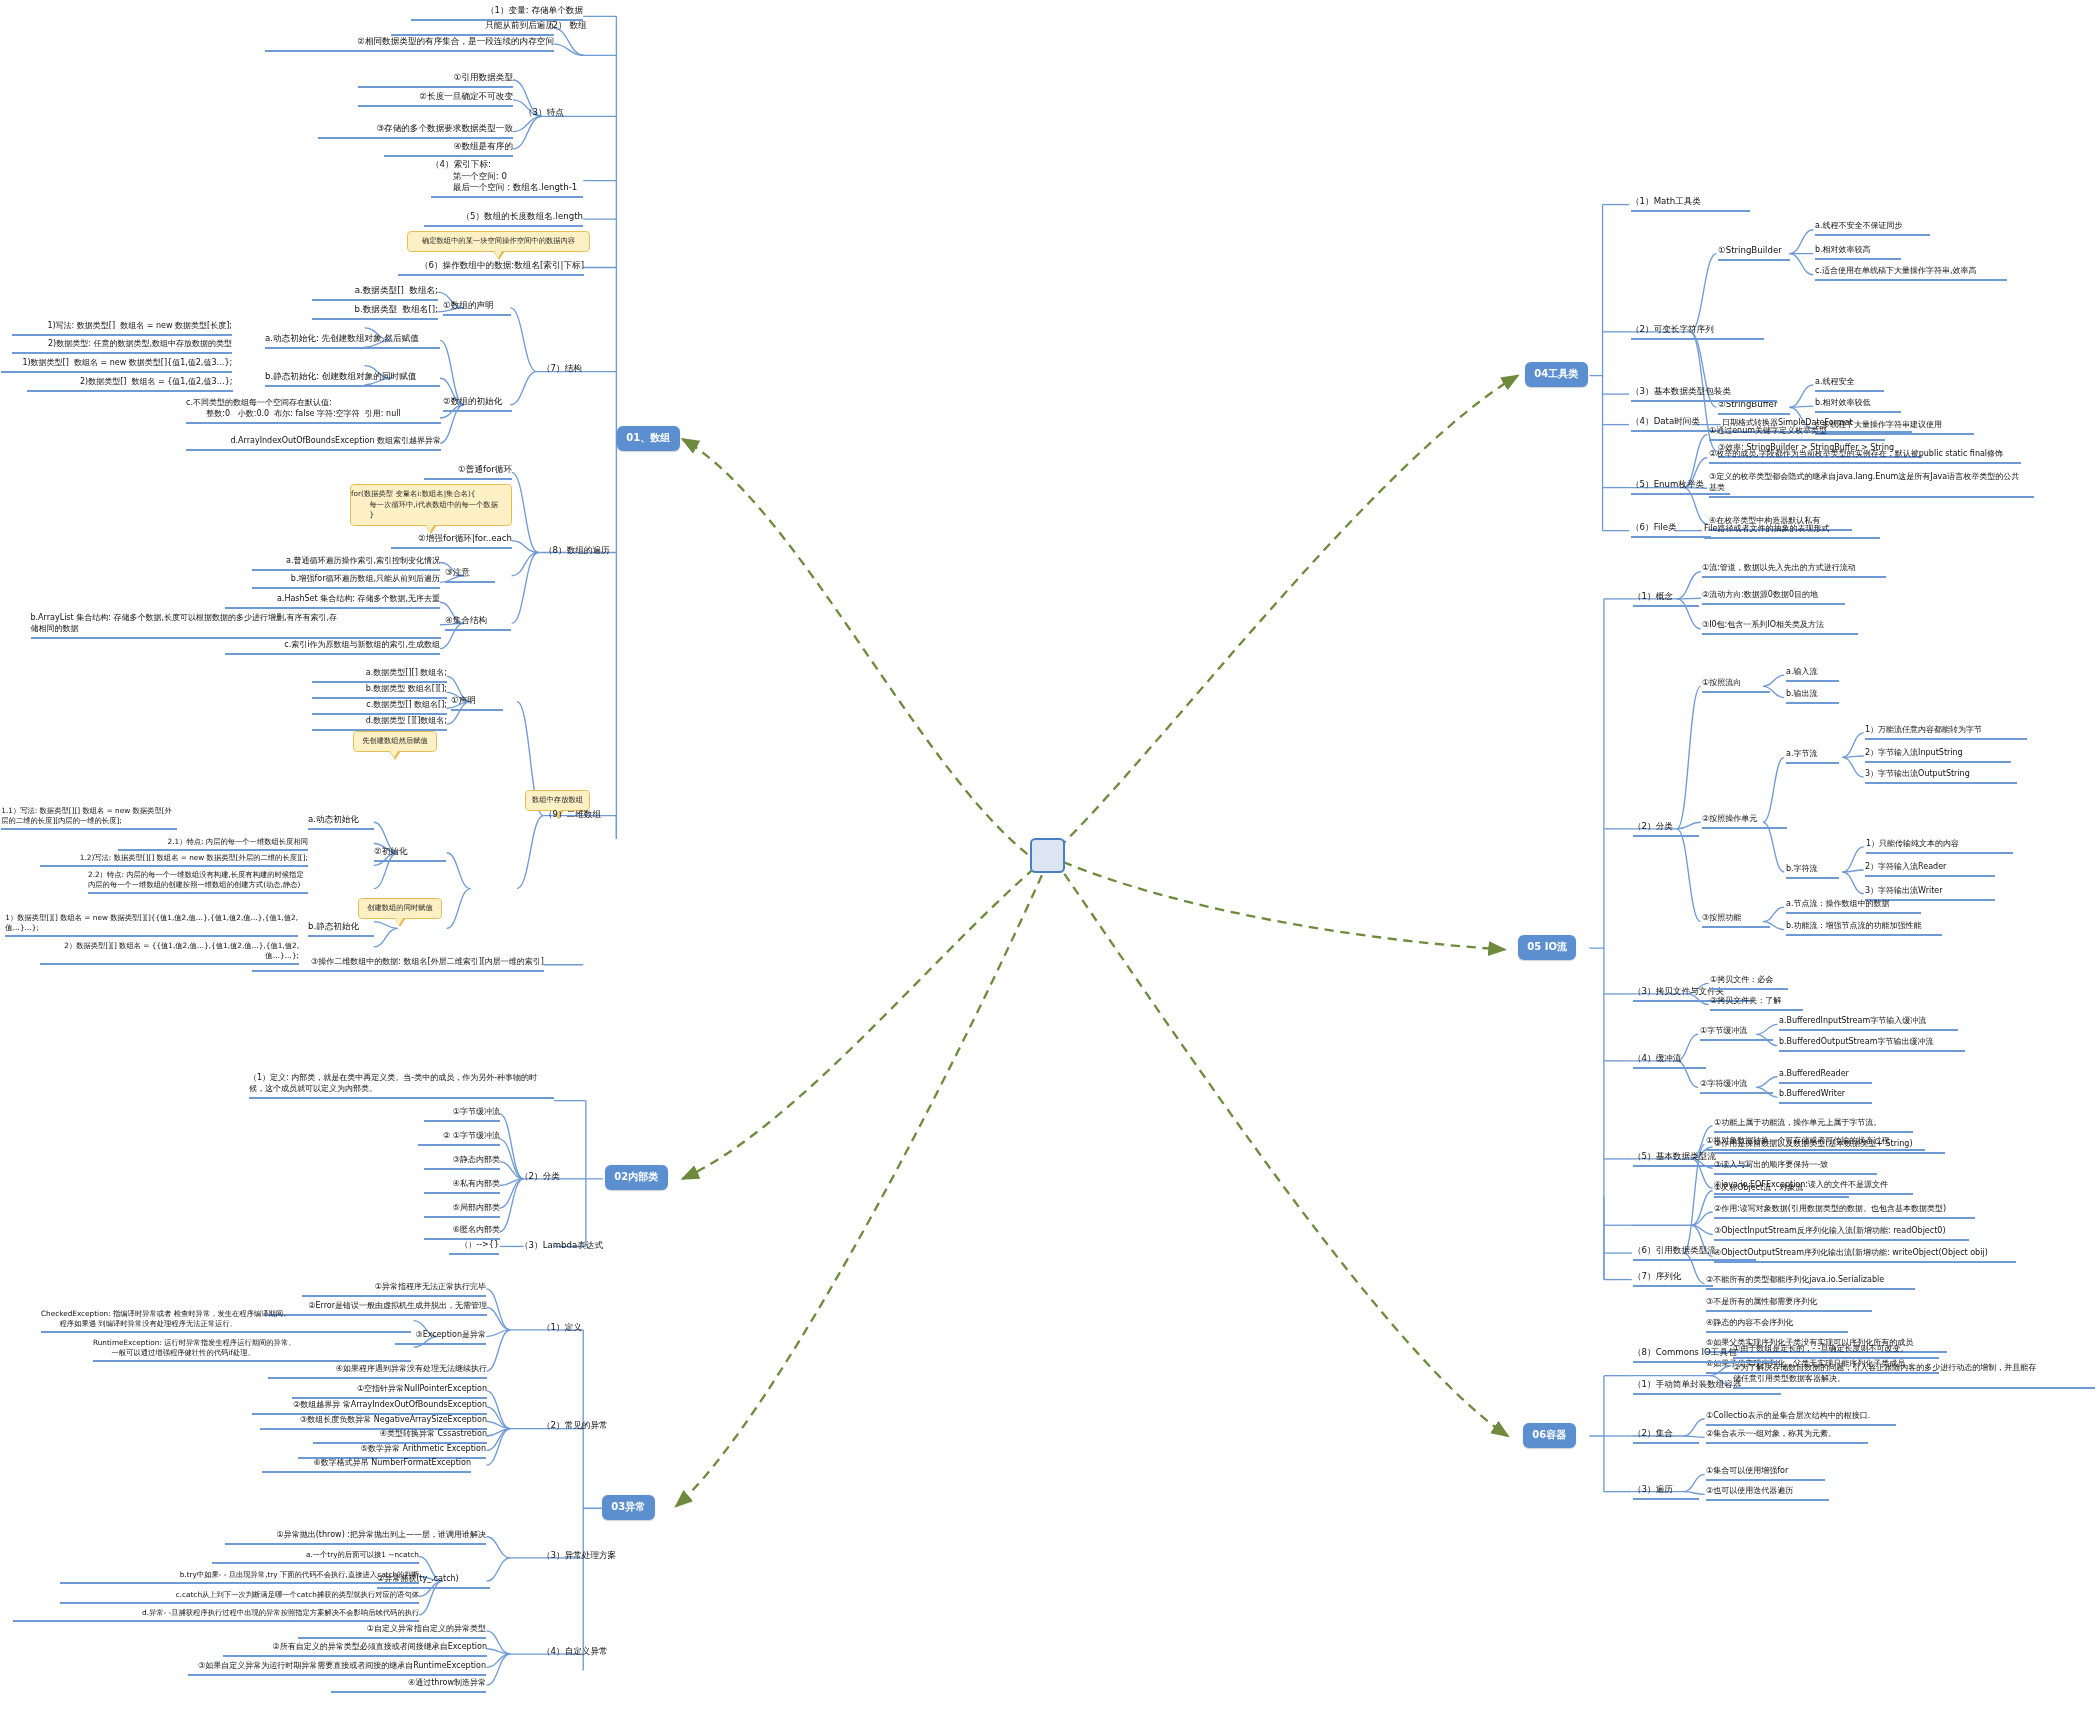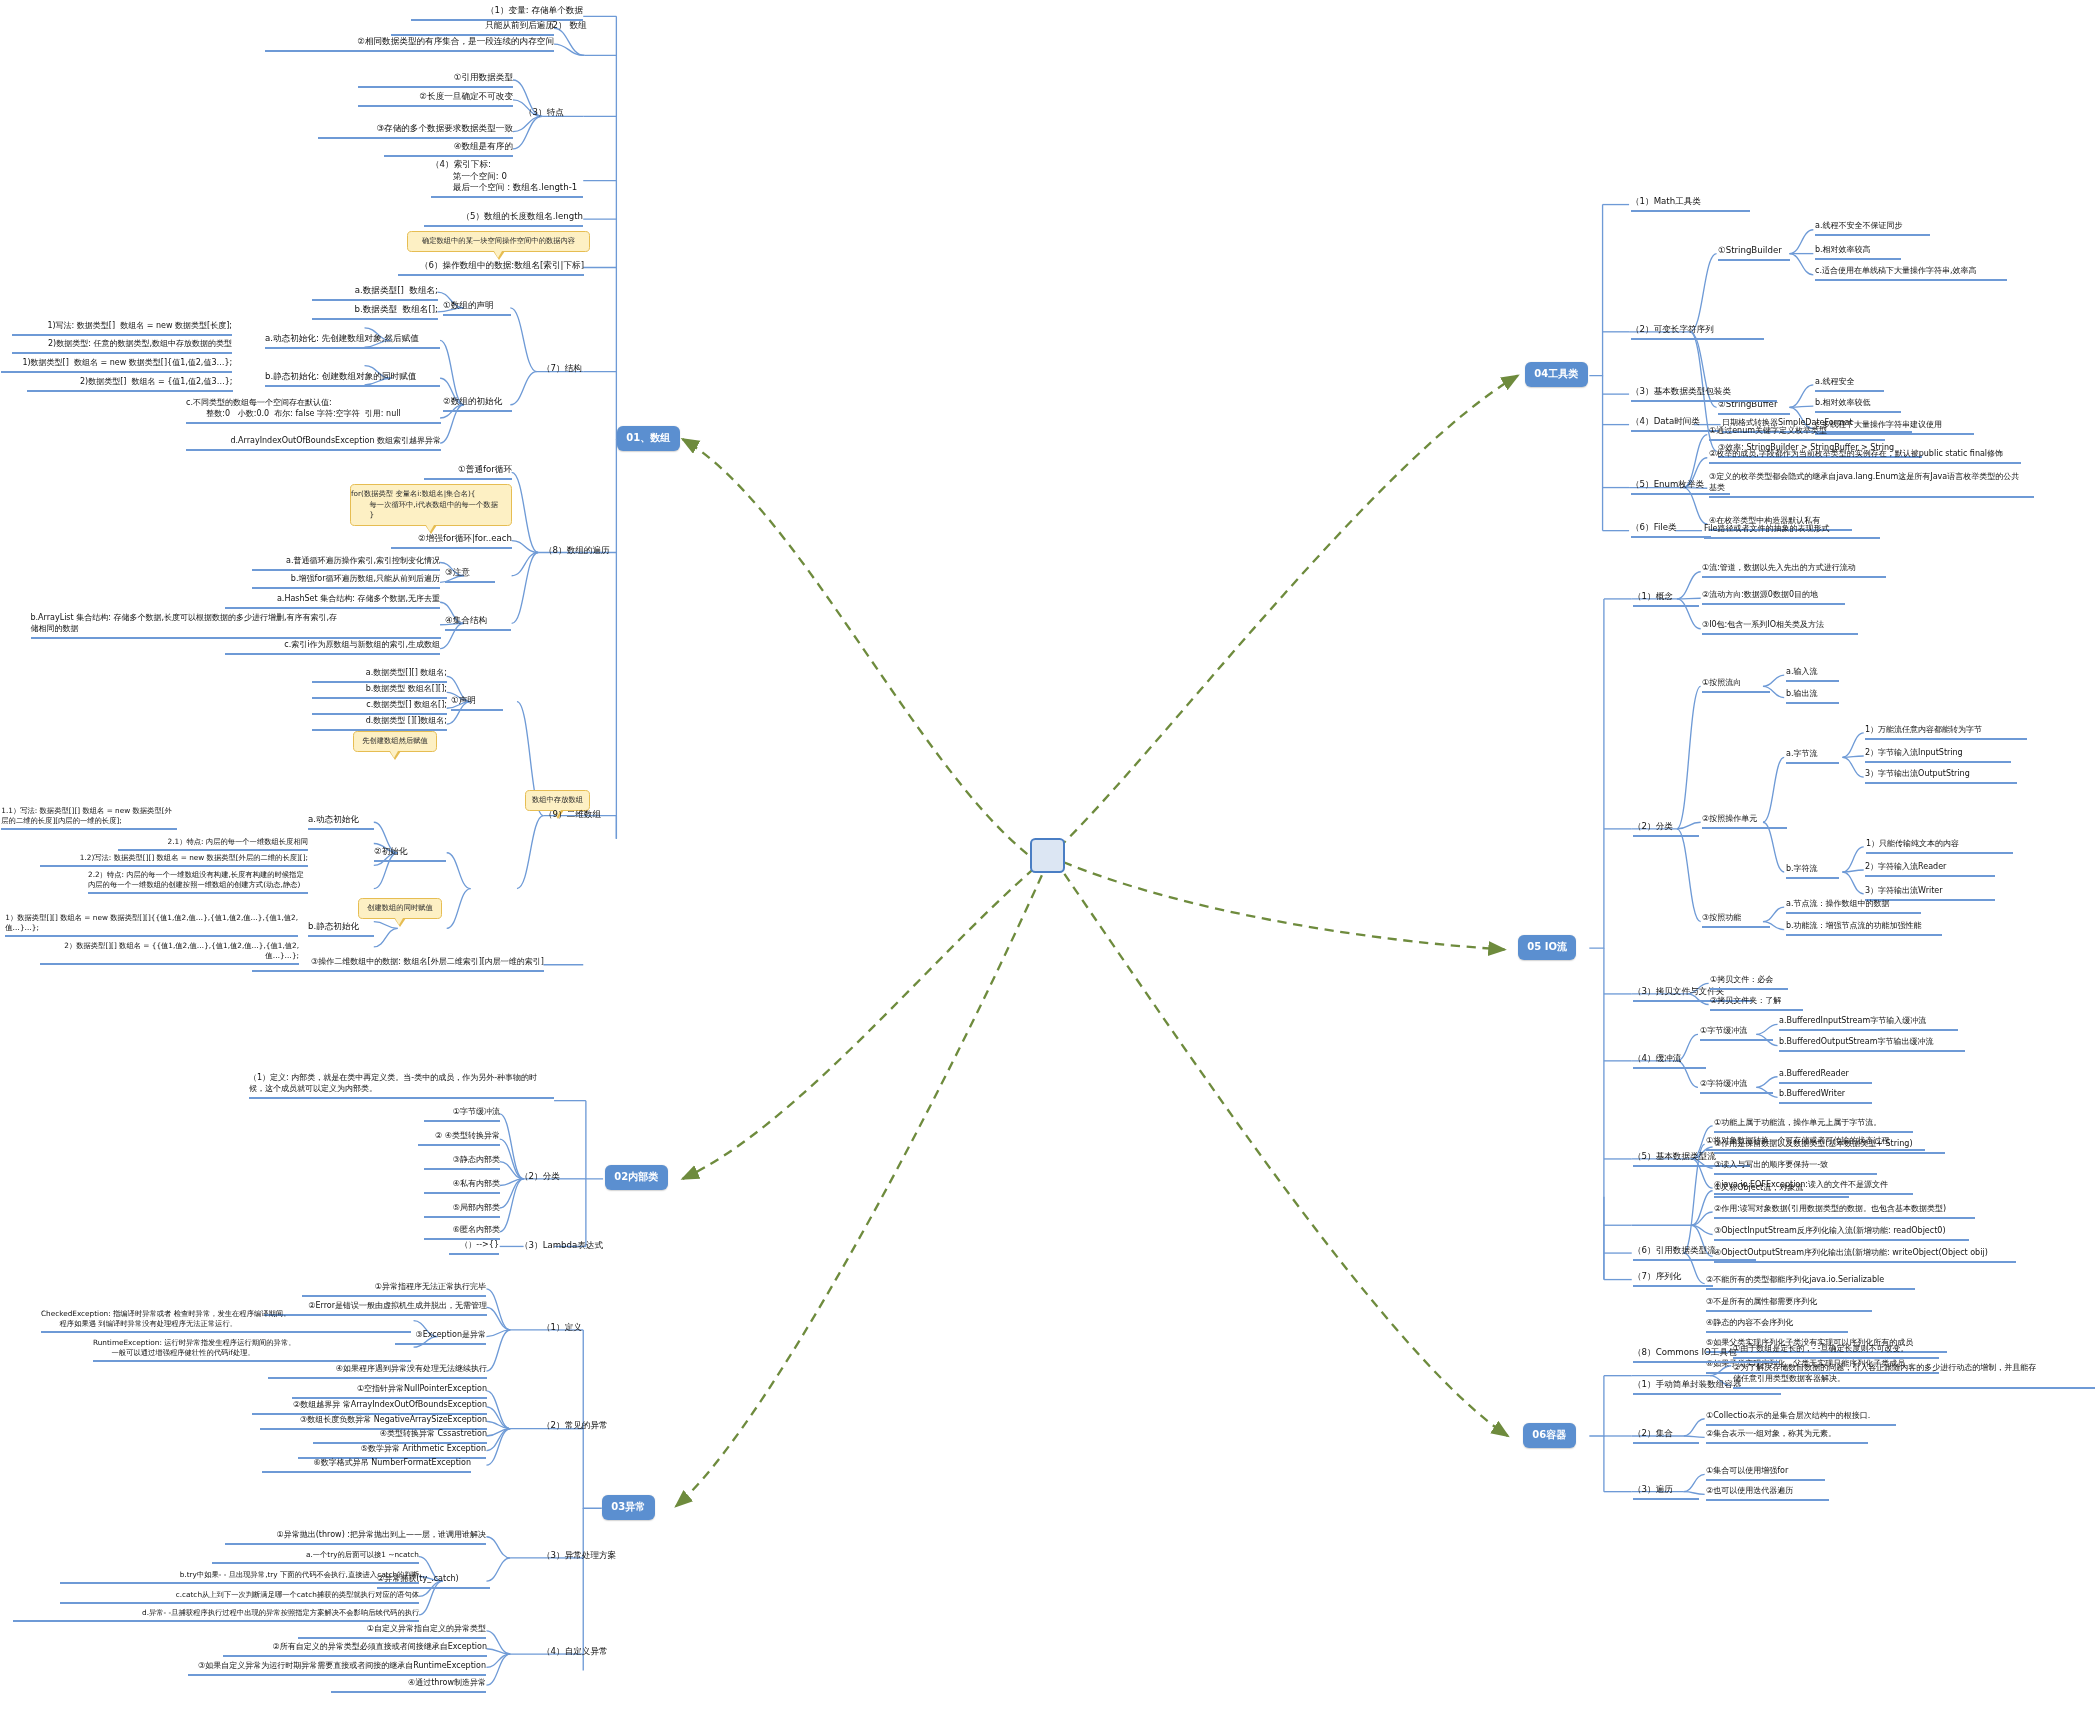--- a/index.html
+++ b/index.html
@@ -400,21 +400,21 @@
   <div class="node ul l" style="left:308px;top:921px;width:66px;">b.静态初始化</div>
   <div class="node ul l xs" style="left:5.3px;top:913px;width:293px;">1）数据类型[][] 数组名 = new 数据类型[][]{{值1,值2,值…},{值1,值2,值…},{值1,值2,
 值…}…};</div>
   <div class="node ul r xs" style="left:40px;top:941px;width:259px;">2）数据类型[][] 数组名 = {{值1,值2,值…},{值1,值2,值…},{值1,值2,值…}…};</div>
   <div class="node ul r sm" style="left:252px;top:957px;width:292px;">③操作二维数组中的数据: 数组名[外层二维索引][内层一维的索引]</div>
 
   <div class="node ul l sm" style="left:249px;top:1073px;width:305px;">（1）定义: 内部类，就是在类中再定义类。当-类中的成员，作为另外-种事物的时
 候，这个成员就可以定义为内部类。</div>
   <div class="node nb l" style="left:520px;top:1171px;width:73px;">（2）分类</div>
   <div class="node ul r sm" style="left:424px;top:1107px;width:76px;">①字节缓冲流</div>
-  <div class="node ul r sm" style="left:418px;top:1131px;width:82px;">② ④类型转换异常</div>
+  <div class="node ul r sm" style="left:418px;top:1131px;width:82px;">② ①字节缓冲流</div>
   <div class="node ul r sm" style="left:424px;top:1155px;width:76px;">③静态内部类</div>
   <div class="node ul r sm" style="left:424px;top:1179px;width:76px;">④私有内部类</div>
   <div class="node ul r sm" style="left:424px;top:1203px;width:76px;">⑤局部内部类</div>
   <div class="node ul r sm" style="left:424px;top:1225px;width:76px;">⑥匿名内部类</div>
   <div class="node nb l" style="left:520px;top:1240px;width:93px;">（3）Lambda表达式</div>
   <div class="node ul r sm" style="left:449px;top:1240px;width:50px;">（）--&gt;{}</div>
 
   <div class="node nb l" style="left:542px;top:1322px;width:73px;">（1）定义</div>
   <div class="node ul r sm" style="left:302px;top:1282px;width:184px;">①异常指程序无法正常执行完毕</div>
   <div class="node ul r sm" style="left:264px;top:1301px;width:223px;">②Error是错误一般由虚拟机生成并脱出，无需管理</div>

